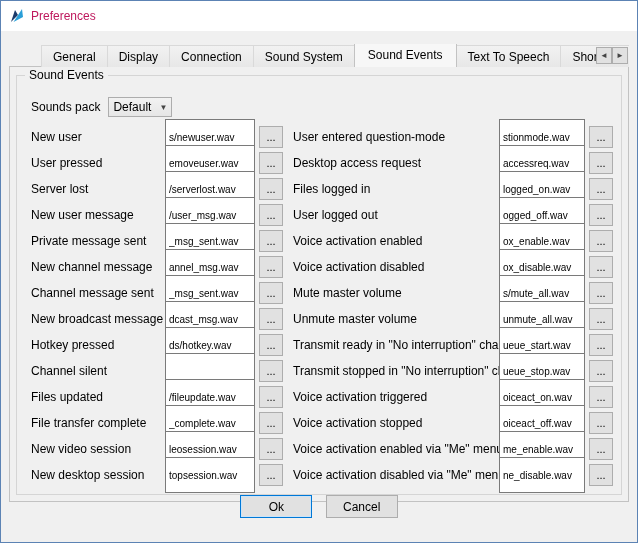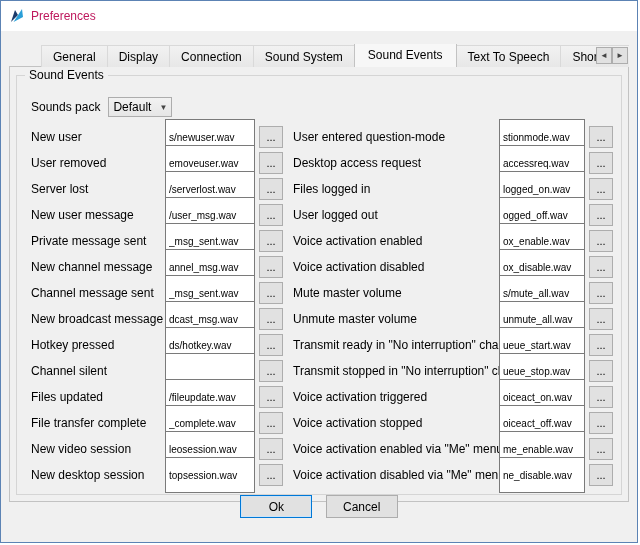--- a/index.html
+++ b/index.html
@@ -146,21 +146,21 @@
         </div>
       </div>
 
       <div class="col col-left">
           <div class="row">
             <span class="lbl">New user</span>
             <input class="txt" type="text" value="s/newuser.wav" style="">
             <button class="browse">...</button>
           </div>
           <div class="row">
-            <span class="lbl">User removed</span>
+            <span class="lbl">User pressed</span>
             <input class="txt" type="text" value="emoveuser.wav" style="">
             <button class="browse">...</button>
           </div>
           <div class="row">
             <span class="lbl">Server lost</span>
             <input class="txt" type="text" value="/serverlost.wav" style="">
             <button class="browse">...</button>
           </div>
           <div class="row">
             <span class="lbl">New user message</span>

